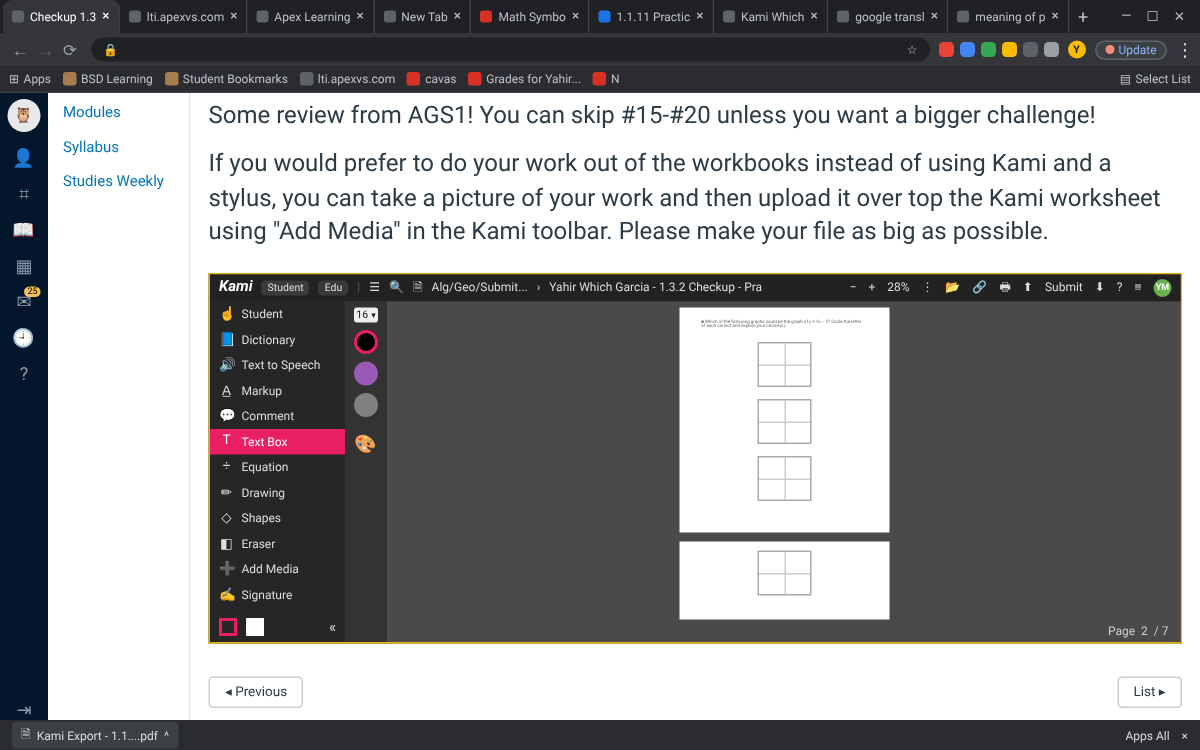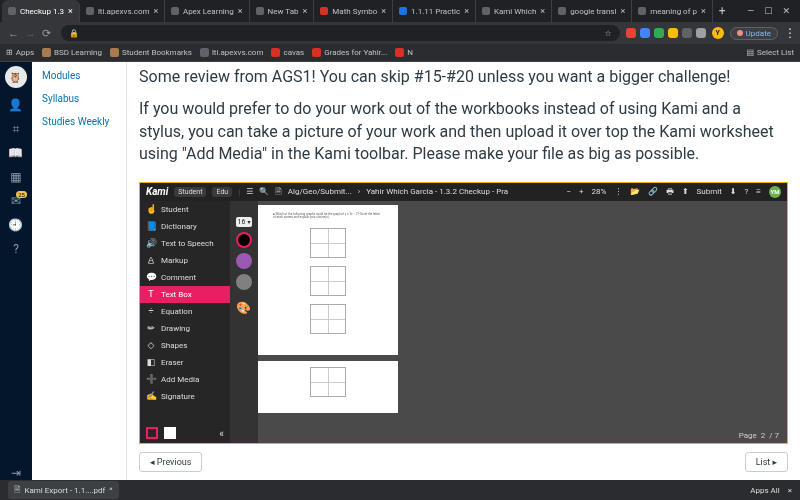--- a/index.html
+++ b/index.html
@@ -51,38 +51,38 @@
   .kami-body { flex:1; display:flex; min-height:0;}
   .kami-tools { width:90px; background:#262626; display:flex; flex-direction:column; font-size:8px; color:#ddd;}
   .tool { display:flex; align-items:center; gap:5px; padding:3px 6px; height:17px;}
   .tool.active { background:#e91e63; color:#fff;}
   .tool .ticon { width:10px; text-align:center; font-size:9px;}
   .tool-footer { margin-top:auto; padding:4px 6px; display:flex; gap:6px; align-items:center;}
   .tool-footer .box { width:12px; height:12px; border:2px solid #e91e63;}
   .tool-footer .box2 { width:12px; height:12px; background:#fff;}
   .tool-footer .chev { margin-left:auto; font-size:10px;}
   
-  .kami-palette { width:28px; background:#333; display:flex; flex-direction:column; align-items:center; padding-top:16px; gap:5px;}
+  .kami-palette { width:28px; background:#333; display:flex; flex-direction:column; align-items:center; padding-top:4px; gap:5px;}
   .size-box { background:#eee; color:#222; font-size:7px; padding:1px 2px; border-radius:2px; display:flex; align-items:center;}
   .swatch { width:16px; height:16px; border-radius:50%;}
   .swatch.sel { border:2px solid #e91e63;}
   .pal-icon { color:#fff; font-size:12px; margin-top:6px;}
   
-  .doc-view { flex:1; background:#4a4a4a; position:relative; overflow:hidden; display:flex; flex-direction:column; align-items:flex-start; padding-top:4px; gap:6px;}
+  .doc-view { flex:1; background:#4a4a4a; position:relative; overflow:hidden; display:flex; flex-direction:column; align-items:center; padding-top:4px; gap:6px;}
   .page { background:#fff; width:140px; display:flex; flex-direction:column; align-items:center; padding:6px 0; gap:8px;}
   .page.top { height:150px; padding-top:8px;}
   .page.bottom { height:52px;}
   .qtext { font-size:3px; color:#666; width:110px; line-height:1.2;}
   .graph { width:36px; height:30px; border:1px solid #aaa; position:relative;}
   .graph::before, .graph::after { content:""; position:absolute; background:#ccc;}
   .graph::before { left:50%; top:0; bottom:0; width:1px;}
   .graph::after { top:50%; left:0; right:0; height:1px;}
   .page-ind { position:absolute; bottom:3px; right:8px; font-size:8px; color:#ccc;}
   
-  .navrow { display:flex; justify-content:space-between; margin-top:8px; padding-bottom:4px;}
+  .navrow { display:flex; justify-content:space-between; margin-top:22px; padding-bottom:4px;}
   .navbtn { border:1px solid #c7cdd1; background:#fff; color:#2d3b45; font-size:9px; padding:4px 10px; border-radius:3px; cursor:pointer;}
   
   .dl-bar { position:absolute; bottom:0; left:0; right:0; height:20px; background:#2b2c2f; display:flex; align-items:center; padding:0 8px; font-size:8px; color:#ddd; gap:8px;}
   .dl-item { display:flex; align-items:center; gap:4px; background:#3c4043; padding:2px 6px; border-radius:3px;}
   .dl-bar .spacer { flex:1;}
 </style>
 </head>
 <body>
 
 <div class="tab-strip">

